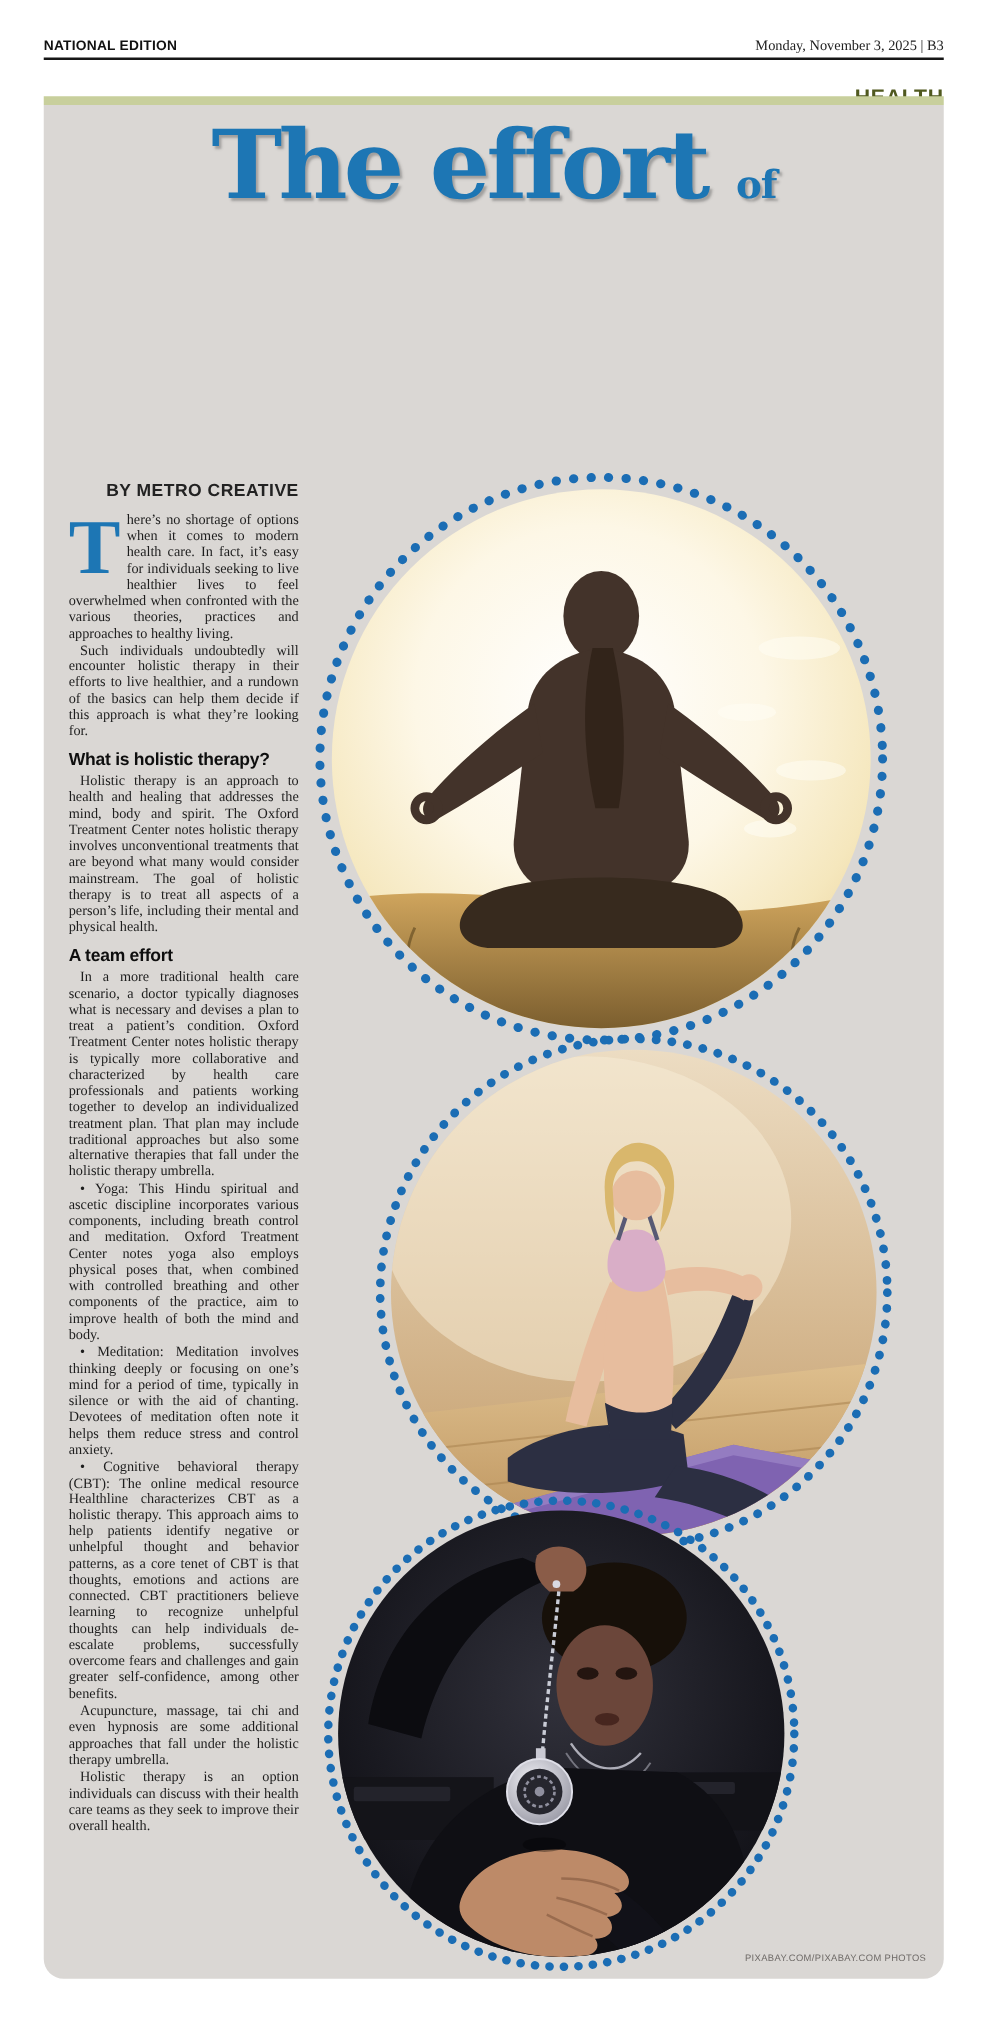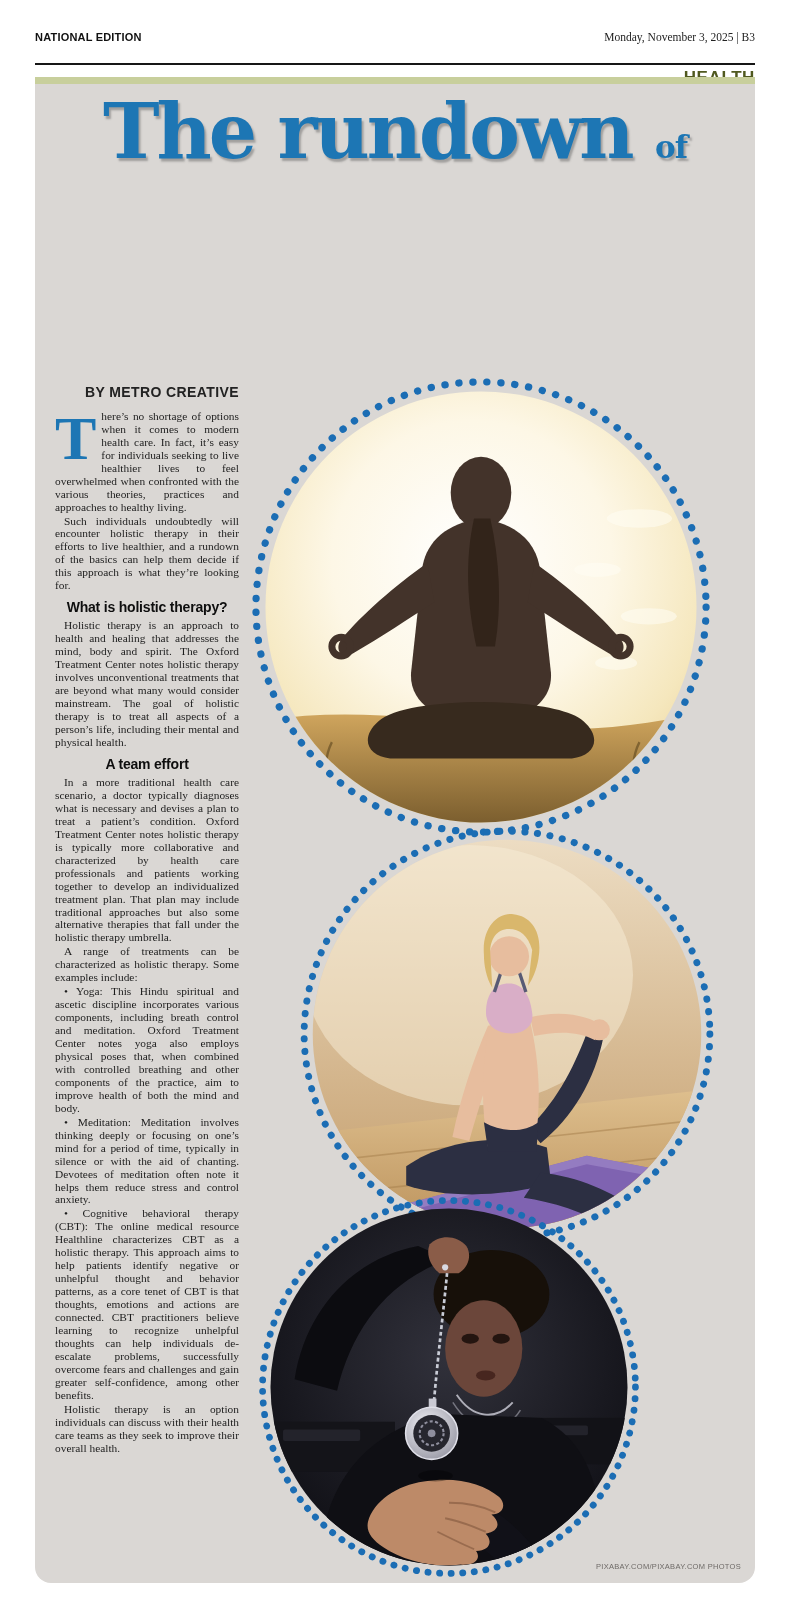--- a/index.html
+++ b/index.html
@@ -4,21 +4,21 @@
 <style>
   html,body{margin:0;padding:0;}
   body{
     width:785px;height:1620px;position:relative;background:#ffffff;
     font-family:"Liberation Serif", serif;color:#1d1d1d;overflow:hidden;
   }
   
   .topbar{
     position:absolute;top:31px;left:35px;width:720px;
     display:flex;justify-content:space-between;align-items:flex-end;
-    border-bottom:2px solid #161616;padding-bottom:20px;
+    border-bottom:2px solid #161616;padding-bottom:3px;
   }
   .edition{
     font-family:"Liberation Sans", sans-serif;font-weight:700;font-size:11px;
     letter-spacing:.2px;color:#111;
   }
   .dateline{
     font-family:"Liberation Serif", serif;font-size:11.5px;color:#222;
   }
   .section-label{
     position:absolute;top:68px;right:30px;
@@ -54,21 +54,21 @@
     font-size:11.4px;line-height:1.136;text-align:justify;hyphens:auto;
   }
   .byline{
     font-family:"Liberation Sans", sans-serif;font-weight:700;font-size:14px;
     letter-spacing:.4px;color:#222;margin-bottom:9px;text-align:right;
   }
   .article p{margin:0 0 1px 0;text-indent:9px;}
   .article p.first{text-indent:0;}
   .article h2{
     font-family:"Liberation Sans", sans-serif;font-weight:700;font-size:14px;
-    line-height:1.08;letter-spacing:-.2px;color:#0e0e0e;margin:8px 0 4px 0;text-align:center;
+    line-height:1.08;letter-spacing:-.2px;color:#0e0e0e;margin:8px 0 4px 0;text-align:left;
   }
   .dropcap{
     float:left;font-family:"Liberation Serif", serif;font-weight:700;
     font-size:62px;line-height:.82;color:#1d76b4;margin:3px 5px 0 0;
   }
   
   .photo-circle{position:absolute;}
   .photo-circle svg{display:block;width:100%;height:100%;}
   .c1{left:213px;top:290px;width:466px;height:466px;z-index:1;}
   .c2{left:262px;top:740px;width:420px;height:420px;z-index:2;}
@@ -85,38 +85,38 @@
 <div class="topbar">
   <span class="edition">NATIONAL EDITION</span>
   <span class="dateline">Monday, November 3, 2025 | B3</span>
 </div>
 <div class="section-label">HEALTH</div>
 <div class="greenbar"></div>
 
 <div class="content">
 
   <div class="title-block">
-    <div class="title-line1"><span>The rundown</span> <span class="title-of">of</span></div>
+    <div class="title-line1"><span>The effort</span> <span class="title-of">of</span></div>
   </div>
 
   <div class="article">
     <div class="byline">BY METRO CREATIVE</div>
     <p class="first"><span class="dropcap">T</span><span>here’s no shortage of options when it comes to modern health care. In fact, it’s easy for individuals seeking to live healthier lives to feel overwhelmed when confronted with the various theories, practices and approaches to healthy living.</span></p>
     <p>Such individuals undoubtedly will encounter holistic therapy in their efforts to live healthier, and a rundown of the basics can help them decide if this approach is what they’re looking for.</p>
 
     <h2>What is holistic therapy?</h2>
     <p>Holistic therapy is an approach to health and healing that addresses the mind, body and spirit. The Oxford Treatment Center notes holistic therapy involves unconventional treatments that are beyond what many would consider mainstream. The goal of holistic therapy is to treat all aspects of a person’s life, including their mental and physical health.</p>
 
     <h2>A team effort</h2>
     <p>In a more traditional health care scenario, a doctor typically diagnoses what is necessary and devises a plan to treat a patient’s condition. Oxford Treatment Center notes holistic therapy is typically more collaborative and characterized by health care professionals and patients working together to develop an individualized treatment plan. That plan may include traditional approaches but also some alternative therapies that fall under the holistic therapy umbrella.</p>
 
-    <p>A range of treatments can be characterized as holistic therapy. Some examples include:</p>
     <p class="bullet">• Yoga: This Hindu spiritual and ascetic discipline incorporates various components, including breath control and meditation. Oxford Treatment Center notes yoga also employs physical poses that, when combined with controlled breathing and other components of the practice, aim to improve health of both the mind and body.</p>
     <p class="bullet">• Meditation: Meditation involves thinking deeply or focusing on one’s mind for a period of time, typically in silence or with the aid of chanting. Devotees of meditation often note it helps them reduce stress and control anxiety.</p>
     <p class="bullet">• Cognitive behavioral therapy (CBT): The online medical resource Healthline characterizes CBT as a holistic therapy. This approach aims to help patients identify negative or unhelpful thought and behavior patterns, as a core tenet of CBT is that thoughts, emotions and actions are connected. CBT practitioners believe learning to recognize unhelpful thoughts can help individuals de-escalate problems, successfully overcome fears and challenges and gain greater self-confidence, among other benefits.</p>
+    <p>Acupuncture, massage, tai chi and even hypnosis are some additional approaches that fall under the holistic therapy umbrella.</p>
     <p>Holistic therapy is an option individuals can discuss with their health care teams as they seek to improve their overall health.</p>
   </div>
 
   <div class="photo-circle c1">
     <svg viewBox="0 0 200 200" aria-hidden="true">
       <defs>
         <radialGradient id="sun1" cx="48%" cy="40%" r="75%">
           <stop offset="0" stop-color="#ffffff"></stop>
             <stop offset=".4" stop-color="#fdf7e6"></stop>
           <stop offset=".68" stop-color="#f5e7bd"></stop>

